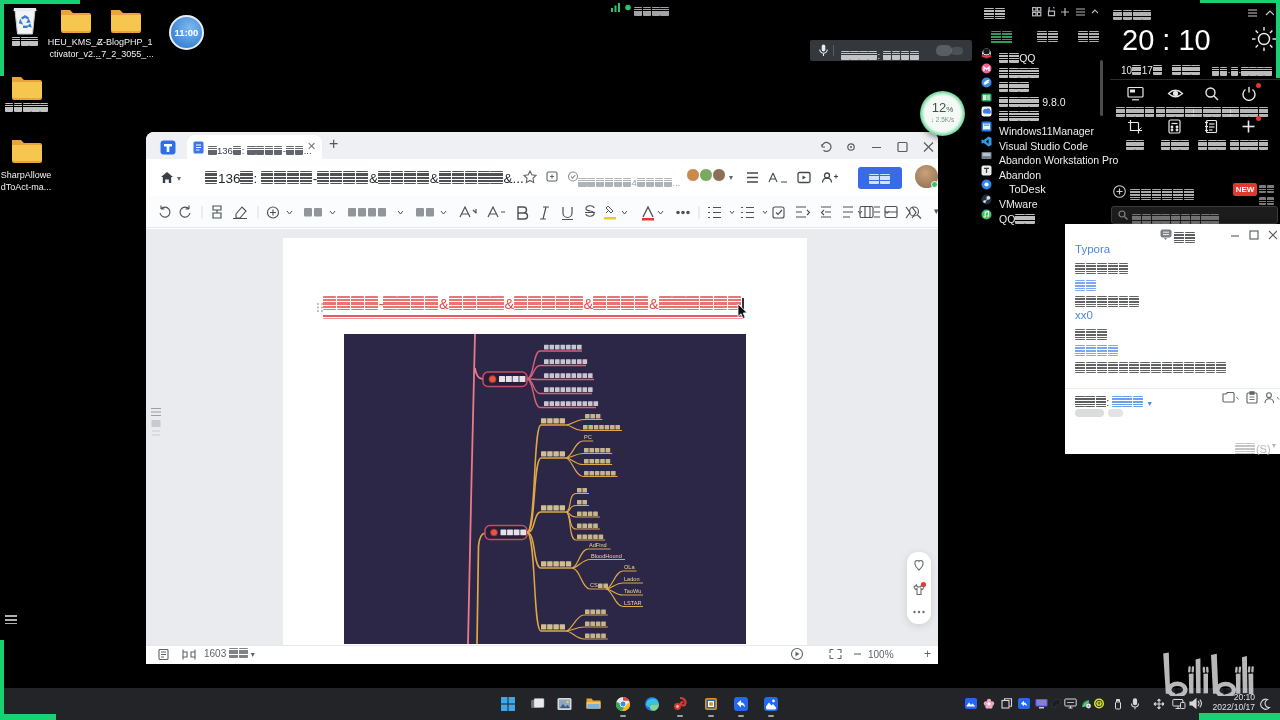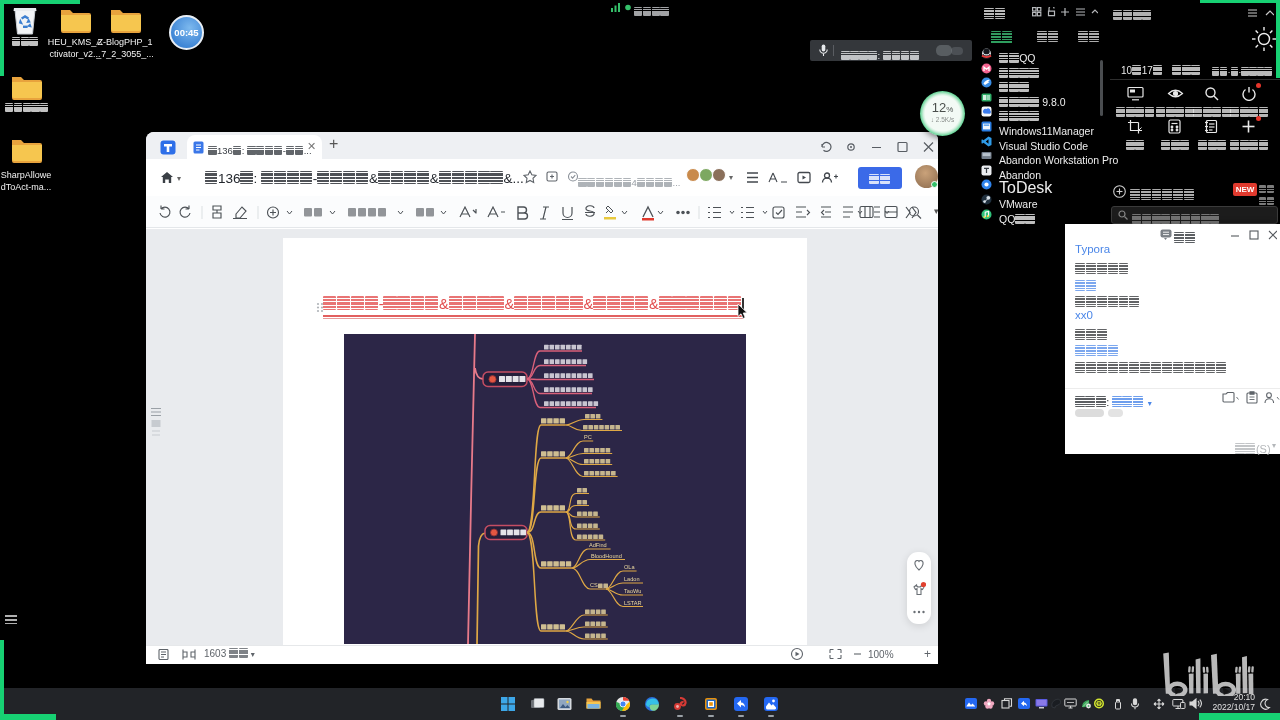--- a/index.html
+++ b/index.html
@@ -55,21 +55,21 @@
 <div class="a" style="left:10px;top:137px;">
       <svg width="32" height="26" viewBox="0 0 32 26">
 <path d="M2 3 h9 l3 3 h16 a2 2 0 0 1 2 2 v16 a2 2 0 0 1 -2 2 H4 a2 2 0 0 1 -2-2 Z" fill="#e8a33d"></path>
 <path d="M2 8 h30 v14 a2 2 0 0 1 -2 2 H4 a2 2 0 0 1 -2-2 Z" fill="#f6c64f"></path>
 </svg>
     </div>
 <div class="a lbl" style="left:-9px;top:170px;width:70px;">SharpAllowe<br>dToAct-ma...</div>
 <div class="a" style="left:169px;top:15px;width:35px;height:35px;border-radius:50%;
 background:radial-gradient(circle at 60% 35%, #7db9ee, #3f86d6 70%);border:2.5px solid #e8eef5;
 box-shadow:0 1px 4px rgba(0,0,0,.6);"></div>
-<div class="a" style="left:169px;top:27px;width:35px;text-align:center;color:#fff;font-size:9.5px;font-weight:bold;">00:45</div>
+<div class="a" style="left:169px;top:27px;width:35px;text-align:center;color:#fff;font-size:9.5px;font-weight:bold;">11:00</div>
 <div class="a" style="left:5px;top:613px;opacity:.85;">
 <div style="width:12px;height:1.6px;background:#cfcfcf;margin:2.2px 0;"></div>
 <div style="width:12px;height:1.6px;background:#cfcfcf;margin:2.2px 0;"></div>
 <div style="width:12px;height:1.6px;background:#cfcfcf;margin:2.2px 0;"></div>
     </div>
 <div class="a" style="left:611px;top:2px;height:10px;">
 <svg width="60" height="11" viewBox="0 0 60 11">
 <rect x="0" y="6" width="2" height="4" fill="#35c06a"></rect>
         <rect x="3.5" y="3.5" width="2" height="6.5" fill="#35c06a"></rect>
         <rect x="7" y="1" width="2" height="9" fill="#35c06a"></rect>
@@ -171,21 +171,21 @@
         <path d="M3 3.4 h5 M5.5 3.4 v4.6" stroke="#3a3f46" stroke-width="1.2" fill="none"></path>
       </svg>
     </div>
 <div class="a" style="left:999px;top:165px;"><span style="font-size:10.5px;color:#ededed;">Abandon</span></div>
 <div class="a" style="left:981px;top:179px;">
       <svg width="11" height="11">
         <circle cx="5.5" cy="5.5" r="5" fill="#2f84ed"></circle>
         <circle cx="5.5" cy="5.5" r="2.1" fill="#fff"></circle>
       </svg>
     </div>
-<div class="a" style="left:999px;top:179px;"><span style="font-size:16px;color:#ededed;">ToDesk</span></div>
+<div class="a" style="left:999px;top:179px;"><span style="font-size:11px;color:#ededed;margin-left:10px;">ToDesk</span></div>
 <div class="a" style="left:981px;top:194px;">
       <svg width="11" height="11">
         <circle cx="5.5" cy="5.5" r="5" fill="#20303e"></circle>
         <circle cx="7.3" cy="3.8" r="1.9" fill="#d7e0e8"></circle>
         <circle cx="3.6" cy="7.6" r="1.4" fill="#d7e0e8"></circle>
         <path d="M4.5 7 L6.5 5" stroke="#d7e0e8" stroke-width="1"></path>
       </svg>
     </div>
 <div class="a" style="left:999px;top:194px;"><span style="font-size:10.5px;color:#ededed;">VMware</span></div>
 <div class="a" style="left:981px;top:209px;">
@@ -198,20 +198,21 @@
     </div>
 <div class="a" style="left:999px;top:209px;"><span style="font-size:10.5px;color:#ededed;">QQ<i class="z" style="width:0.9em;height:0.95em;margin-right:0.06em;vertical-align:-0.08em;"></i><i class="z" style="width:0.9em;height:0.95em;margin-right:0.06em;vertical-align:-0.08em;"></i></span></div>
 <div class="a" style="left:1100px;top:60px;width:3px;height:56px;background:#4a4d50;border-radius:2px;"></div>
 <div class="a" style="left:1113px;top:5px;"><span style="font-size:10px;color:#dcdcdc;"><i class="z" style="width:0.9em;height:0.95em;margin-right:0.08em;vertical-align:-0.08em;"></i><i class="z" style="width:0.9em;height:0.95em;margin-right:0.08em;vertical-align:-0.08em;"></i><i class="z" style="width:0.9em;height:0.95em;margin-right:0.08em;vertical-align:-0.08em;"></i><i class="z" style="width:0.9em;height:0.95em;margin-right:0.08em;vertical-align:-0.08em;"></i></span></div>
 <div class="a" style="left:1248px;top:9px;">
       <svg width="26" height="8" viewBox="0 0 26 8" stroke="#c9c9c9" stroke-width="1.2" fill="none">
 <path d="M0 1 h9 M0 4 h9 M0 7 h9"></path>
         <path d="M18 6 l4-4 4 4"></path>
       </svg>
     </div>
+<div class="a" style="left:1122px;top:24px;width:120px;color:#fff;font-size:29px;font-weight:400;letter-spacing:0px;">20 : 10</div>
 <div class="a" style="left:1251px;top:26px;">
       <svg width="26" height="26" viewBox="0 0 26 26" stroke="#f0f0f0" stroke-width="1.4" fill="none">
 <circle cx="13" cy="13" r="5.5"></circle>
 <g>
           <line x1="13" y1="1" x2="13" y2="4.5"></line>
           <line x1="13" y1="21.5" x2="13" y2="25"></line>
           <line x1="1" y1="13" x2="4.5" y2="13"></line>
           <line x1="21.5" y1="13" x2="25" y2="13"></line>
           <line x1="4.6" y1="4.6" x2="7" y2="7"></line>
           <line x1="19" y1="19" x2="21.4" y2="21.4"></line>

